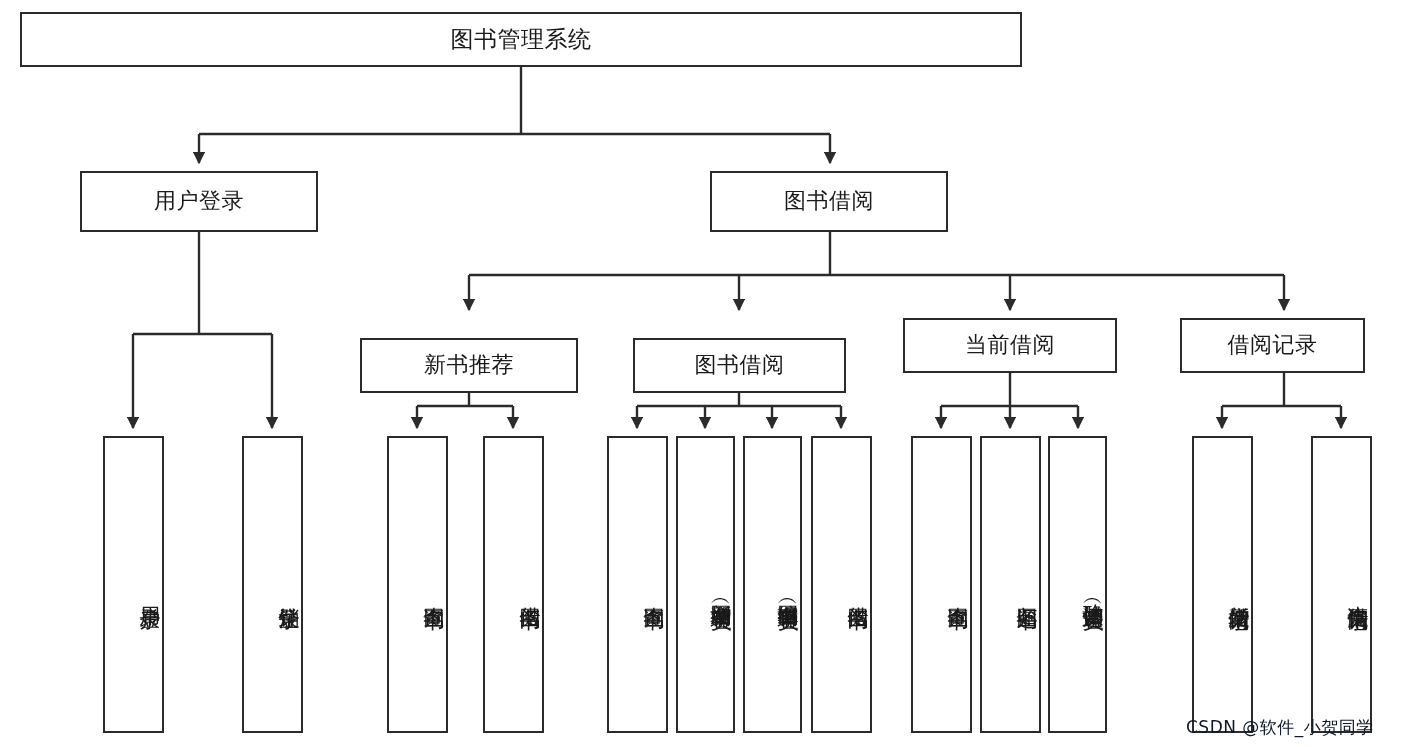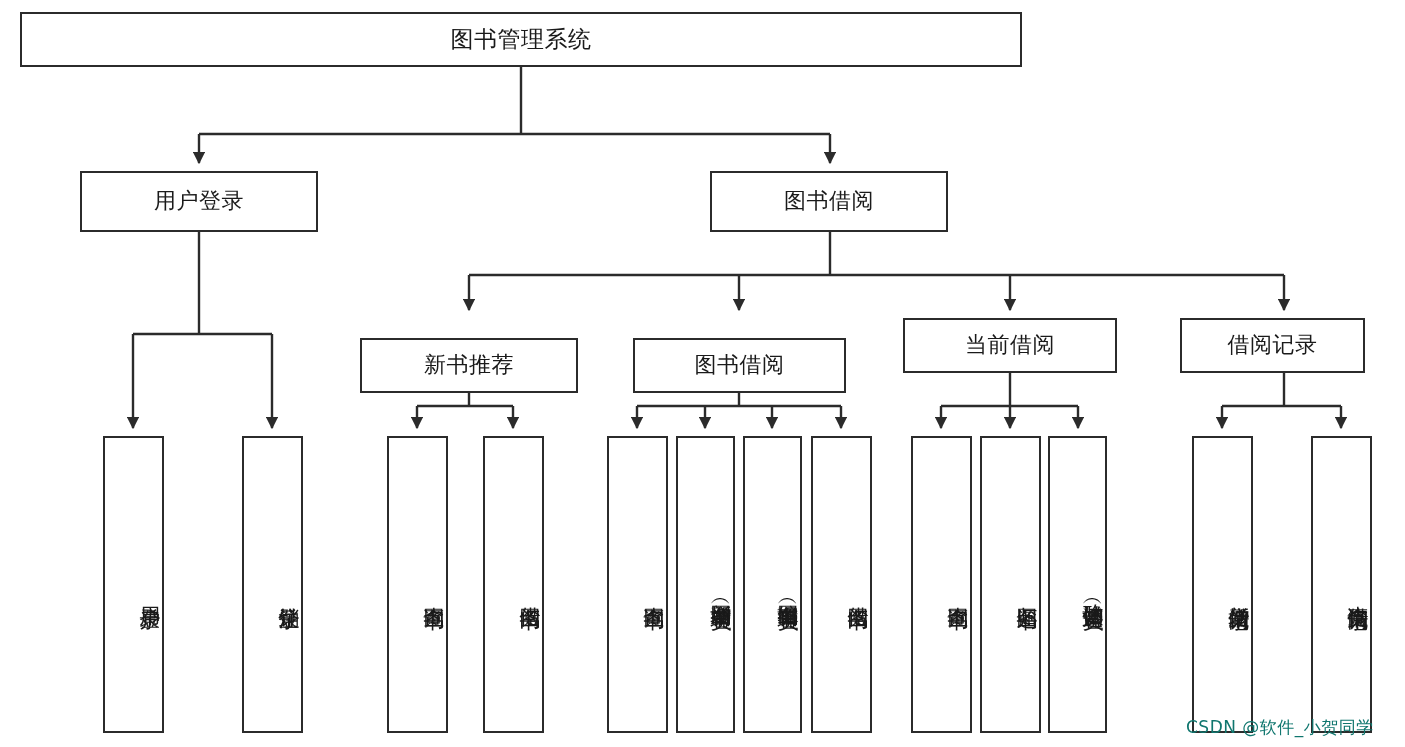--- a/index.html
+++ b/index.html
@@ -57,21 +57,21 @@
   .node.v .lbl {
     writing-mode: vertical-rl;
     text-orientation: upright;
     display: block;
   }
   .watermark {
     position: absolute;
     left: 1186px;
     top: 716px;
     font-size: 17px;
-    color: #0f766e;
+    color: #0f172a;
     letter-spacing: 0.5px;
     white-space: nowrap;
     z-index: 5;
     font-family: "DejaVu Sans", "Liberation Sans", sans-serif;
   }
 </style>
 </head>
 <body>
 
 <div id="canvas">

